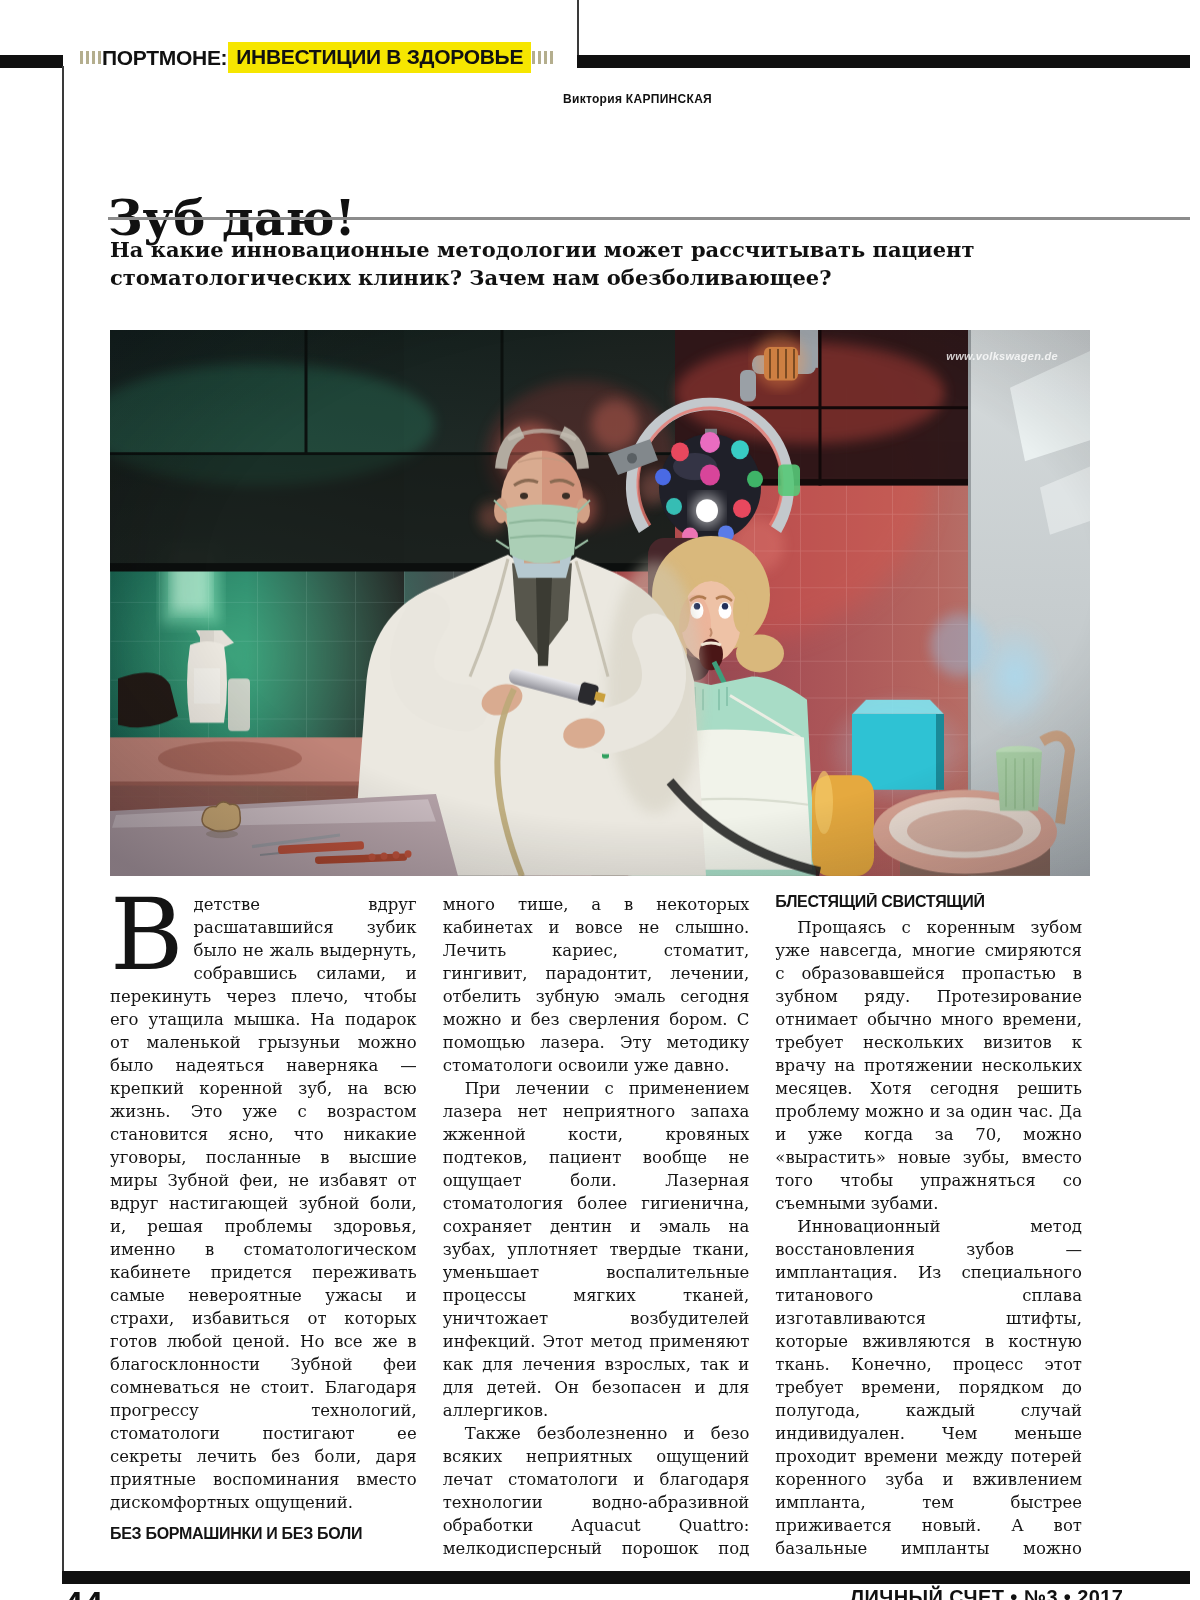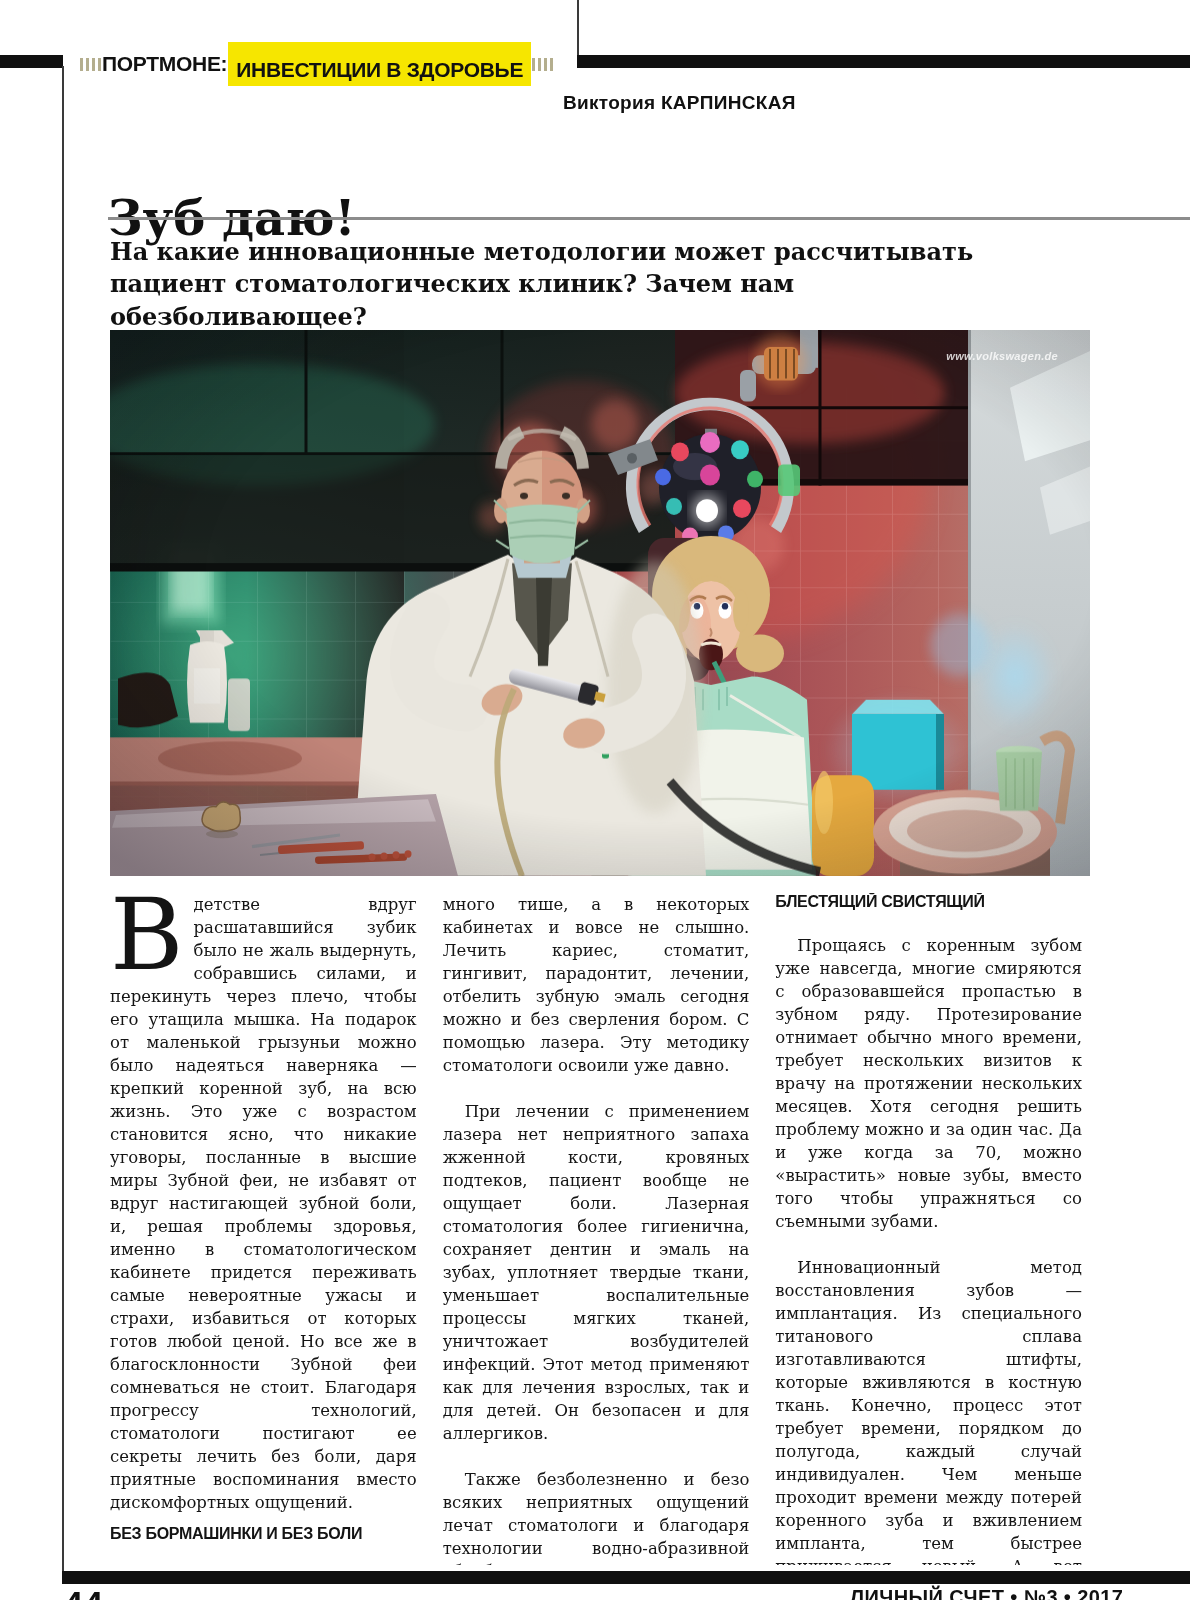--- a/index.html
+++ b/index.html
@@ -7,39 +7,39 @@
         font-family:"Liberation Sans",sans-serif;color:#111;}
   
   .corner-bar-left{position:absolute;left:0;top:55px;width:63px;height:13px;background:#101010;}
   .left-rule{position:absolute;left:62px;top:66px;width:2px;height:1506px;background:#3a3a3a;}
   .right-rule-top{position:absolute;left:577px;top:0;width:2px;height:56px;background:#3a3a3a;}
   .header-bar-right{position:absolute;left:577px;top:55px;width:613px;height:13px;background:#101010;}
   .rubric{position:absolute;left:80px;top:42px;display:flex;align-items:center;gap:1px;
           font-weight:bold;font-size:21px;letter-spacing:-0.3px;white-space:nowrap;}
   .ticks{display:inline-flex;gap:3px;align-items:center;}
   .ticks i{display:block;width:3px;height:13px;background:#b4ae8e;}
-  .rubric .hl{background:#f6e600;padding:16px 8px 4px 8px;text-align:right;}
-  .byline{position:absolute;left:563px;top:92px;font-size:19px;font-weight:bold;letter-spacing:.3px;}
+  .rubric .hl{background:#f6e600;padding:3px 8px 4px 8px;text-align:right;}
+  .byline{position:absolute;left:563px;top:92px;font-size:12px;font-weight:bold;letter-spacing:.3px;}
   
   .title{position:absolute;left:108px;top:160px;font-family:"DejaVu Serif",serif;
          font-weight:bold;font-size:48px;line-height:1.1;}
   .title-rule{position:absolute;left:108px;top:217px;width:1082px;height:3px;background:#8c8c8c;}
   .subtitle{position:absolute;left:110px;top:236px;width:945px;font-family:"DejaVu Serif",serif;
-            font-weight:bold;font-size:24px;line-height:1.35;}
+            font-weight:bold;font-size:21px;line-height:1.35;}
   
   .photo{position:absolute;left:110px;top:330px;width:980px;height:546px;background:#222;overflow:hidden;font-style:italic;}
   .photo svg{display:block;width:980px;height:546px;}
   .watermark{position:absolute;right:32px;top:20px;font-size:11px;font-weight:bold;
              color:rgba(255,255,255,.78);letter-spacing:.3px;}
   
   .columns{position:absolute;left:110px;top:893px;width:972px;max-height:672px;overflow:hidden;
            display:grid;grid-template-columns:repeat(3,1fr);column-gap:26px;}
   .col{font-family:"DejaVu Serif",serif;font-size:16.5px;line-height:23px;text-align:justify;color:#141414;}
   .col p{margin:0;}
-  .col p.ind{text-indent:22px;margin-top:23px;}
+  .col p.ind{text-indent:22px;}
   .col h3{font-family:"Liberation Sans",sans-serif;font-size:16px;letter-spacing:-0.3px;
           margin:11px 0 5px 0;line-height:1.1;}
   .dropcap{float:left;font-family:"DejaVu Serif",serif;font-size:100px;line-height:72px;
            padding:6px 10px 0 0;font-weight:400;}
   
   .bottom-bar{position:absolute;left:62px;top:1571px;width:1128px;height:13px;background:#101010;}
   .page-num{position:absolute;left:64px;top:1584px;font-size:34px;font-weight:bold;letter-spacing:1px;}
   .footer-mag{position:absolute;left:850px;top:1586px;font-size:20px;font-weight:bold;letter-spacing:.4px;}
 </style>
 </head>

